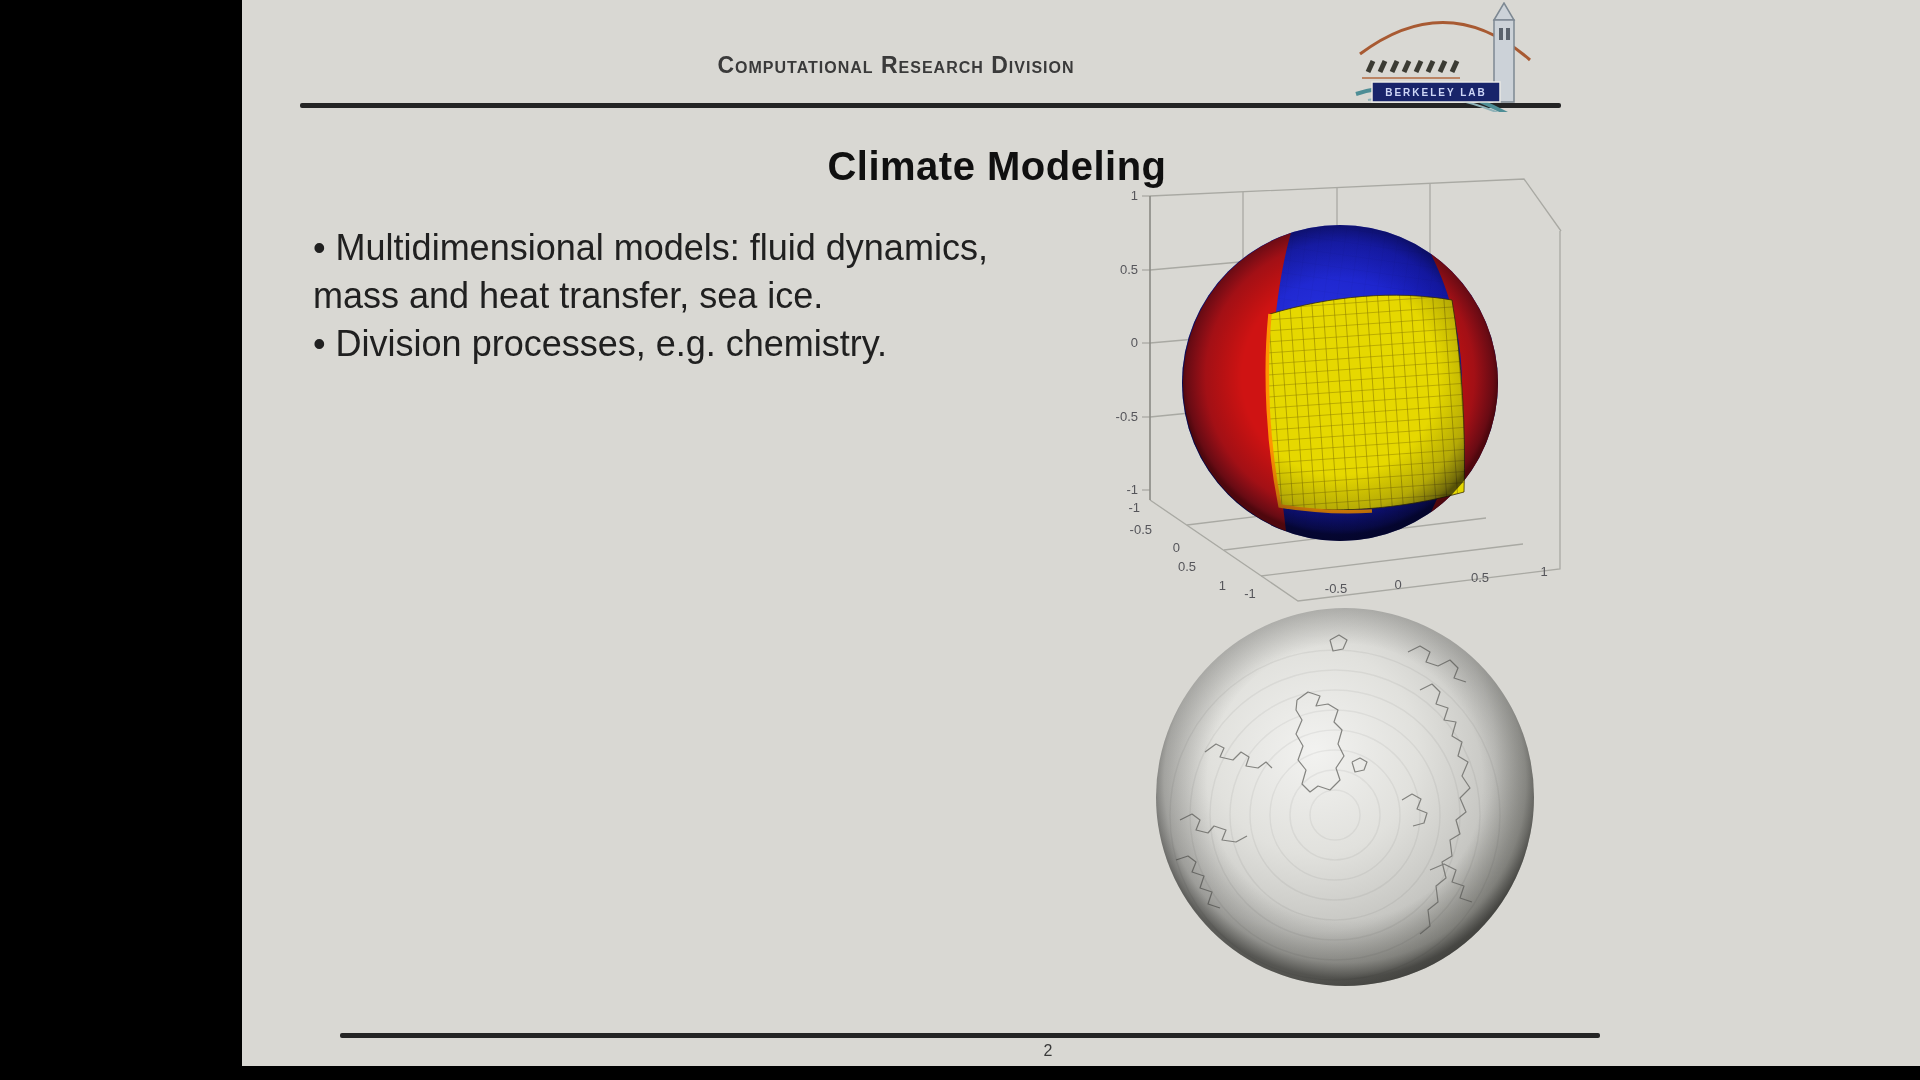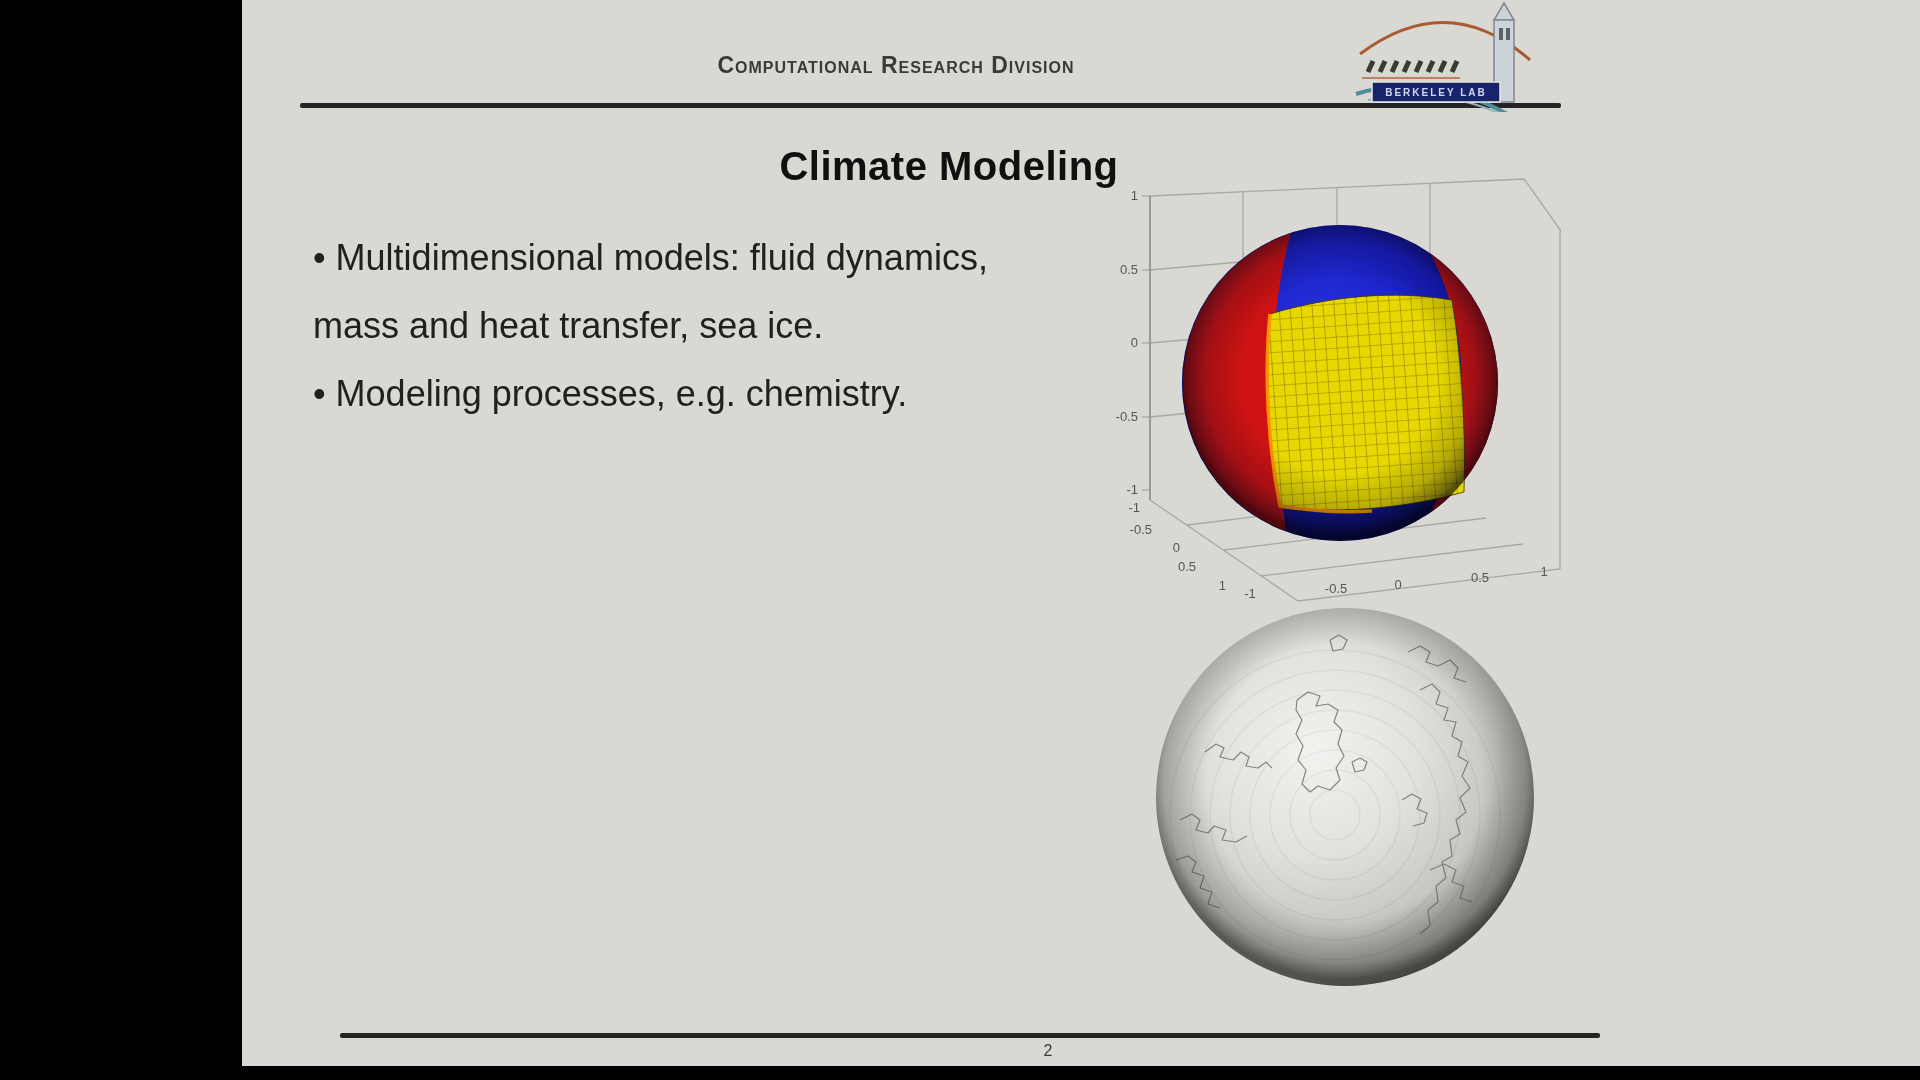--- a/index.html
+++ b/index.html
@@ -5,22 +5,22 @@
   html,body{margin:0;padding:0;background:#000;width:1920px;height:1080px;overflow:hidden;
     font-family:"Liberation Sans", sans-serif;}
   .abs{position:absolute;}
   #frame{position:relative;width:1920px;height:1080px;background:#000;}
   #slide{position:absolute;left:242px;top:0;width:1700px;height:1066px;background:#d9d8d3;}
   #header-text{left:204px;top:52px;width:900px;text-align:center;
     font-variant:small-caps;font-weight:bold;font-size:23px;letter-spacing:1px;color:#3a3a3a;}
   #header-rule{left:58px;top:103px;width:1261px;height:5px;background:#242424;border-radius:2px;}
   #logo{left:1106px;top:2px;width:222px;height:110px;}
   #slide-title{left:0;top:144px;width:1414px;text-align:center;
-    font-size:40px;font-weight:bold;color:#101010;letter-spacing:0.5px;}
-  #bullets{left:71px;top:224px;width:700px;font-size:36px;line-height:68px;color:#202020;}
+    font-size:40px;font-weight:bold;color:#101010;letter-spacing:0.5px;padding-left:48px;}
+  #bullets{left:71px;top:224px;width:700px;font-size:36px;line-height:48px;color:#202020;}
   #paragraph{left:71px;top:656px;width:700px;font-size:36px;line-height:48px;color:#202020;}
   #cubed-sphere-plot{left:863px;top:148px;}
   #globe-figure{left:903px;top:598px;}
   #bottom-rule{left:98px;top:1033px;width:1260px;height:5px;background:#242424;border-radius:2px;}
   #page-number{left:756px;top:1042px;width:100px;text-align:center;font-size:16px;color:#3a3a3a;}
   .tick{font-size:13px;fill:#55555a;font-family:"Liberation Sans",sans-serif;}
 </style>
 </head>
 <body>
 
@@ -55,21 +55,21 @@
       <g>
         <rect x="24" y="80" width="128" height="20" fill="#18246a" stroke="#e8e8e4" stroke-width="1.5"></rect>
         <text x="88" y="94" text-anchor="middle" font-size="10" font-weight="bold" letter-spacing="2" fill="#cdd6f6" font-family="Liberation Sans, sans-serif">BERKELEY LAB</text>
       </g>
     </svg>
 
     <div id="slide-title" class="abs">Climate Modeling</div>
 
     <div id="bullets" class="abs">
         <div>• Multidimensional models: fluid dynamics, mass and heat transfer, sea ice.</div>
-        <div>• Modeling processes, e.g. chemistry.</div>
+        <div>• Division processes, e.g. chemistry.</div>
       </div>
 
 
     <svg id="cubed-sphere-plot" class="abs" width="470" height="462" viewBox="1105 148 470 462">
       <defs>
         <radialGradient id="blueG" cx="45%" cy="40%" r="65%">
           <stop offset="0%" stop-color="#2a36e4"></stop>
           <stop offset="65%" stop-color="#171cc0"></stop>
           <stop offset="100%" stop-color="#070a4e"></stop>
         </radialGradient>

